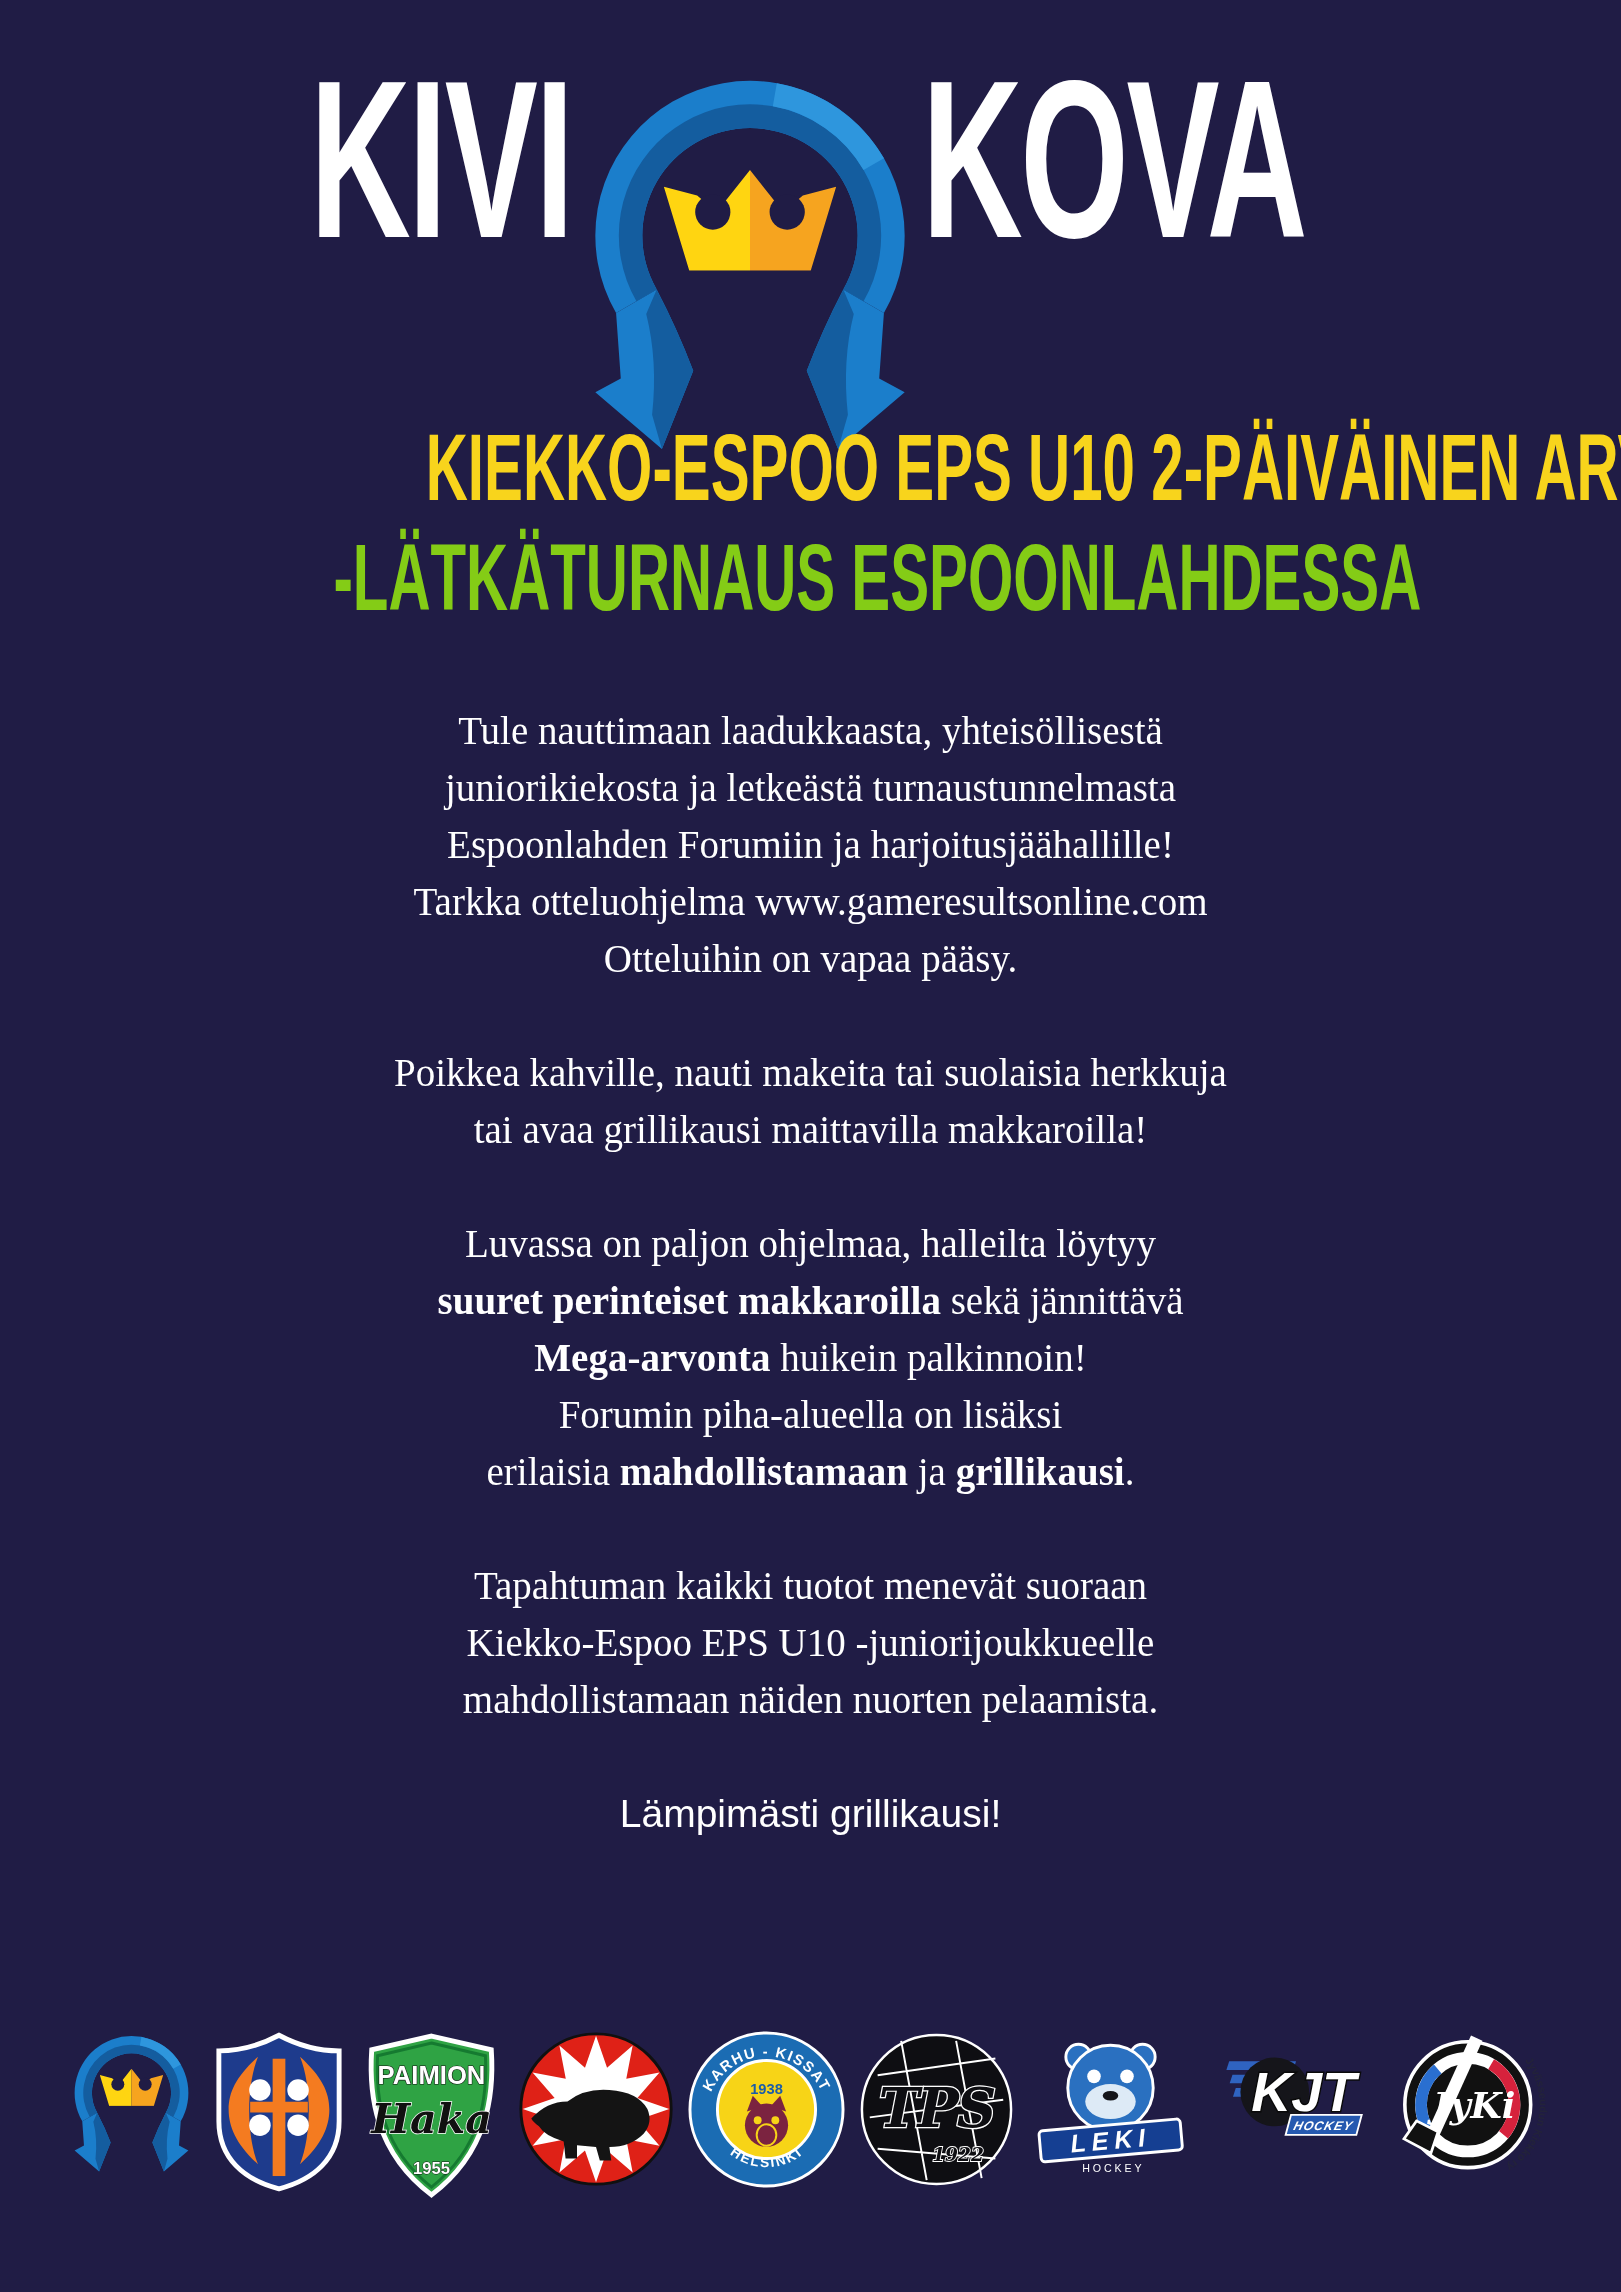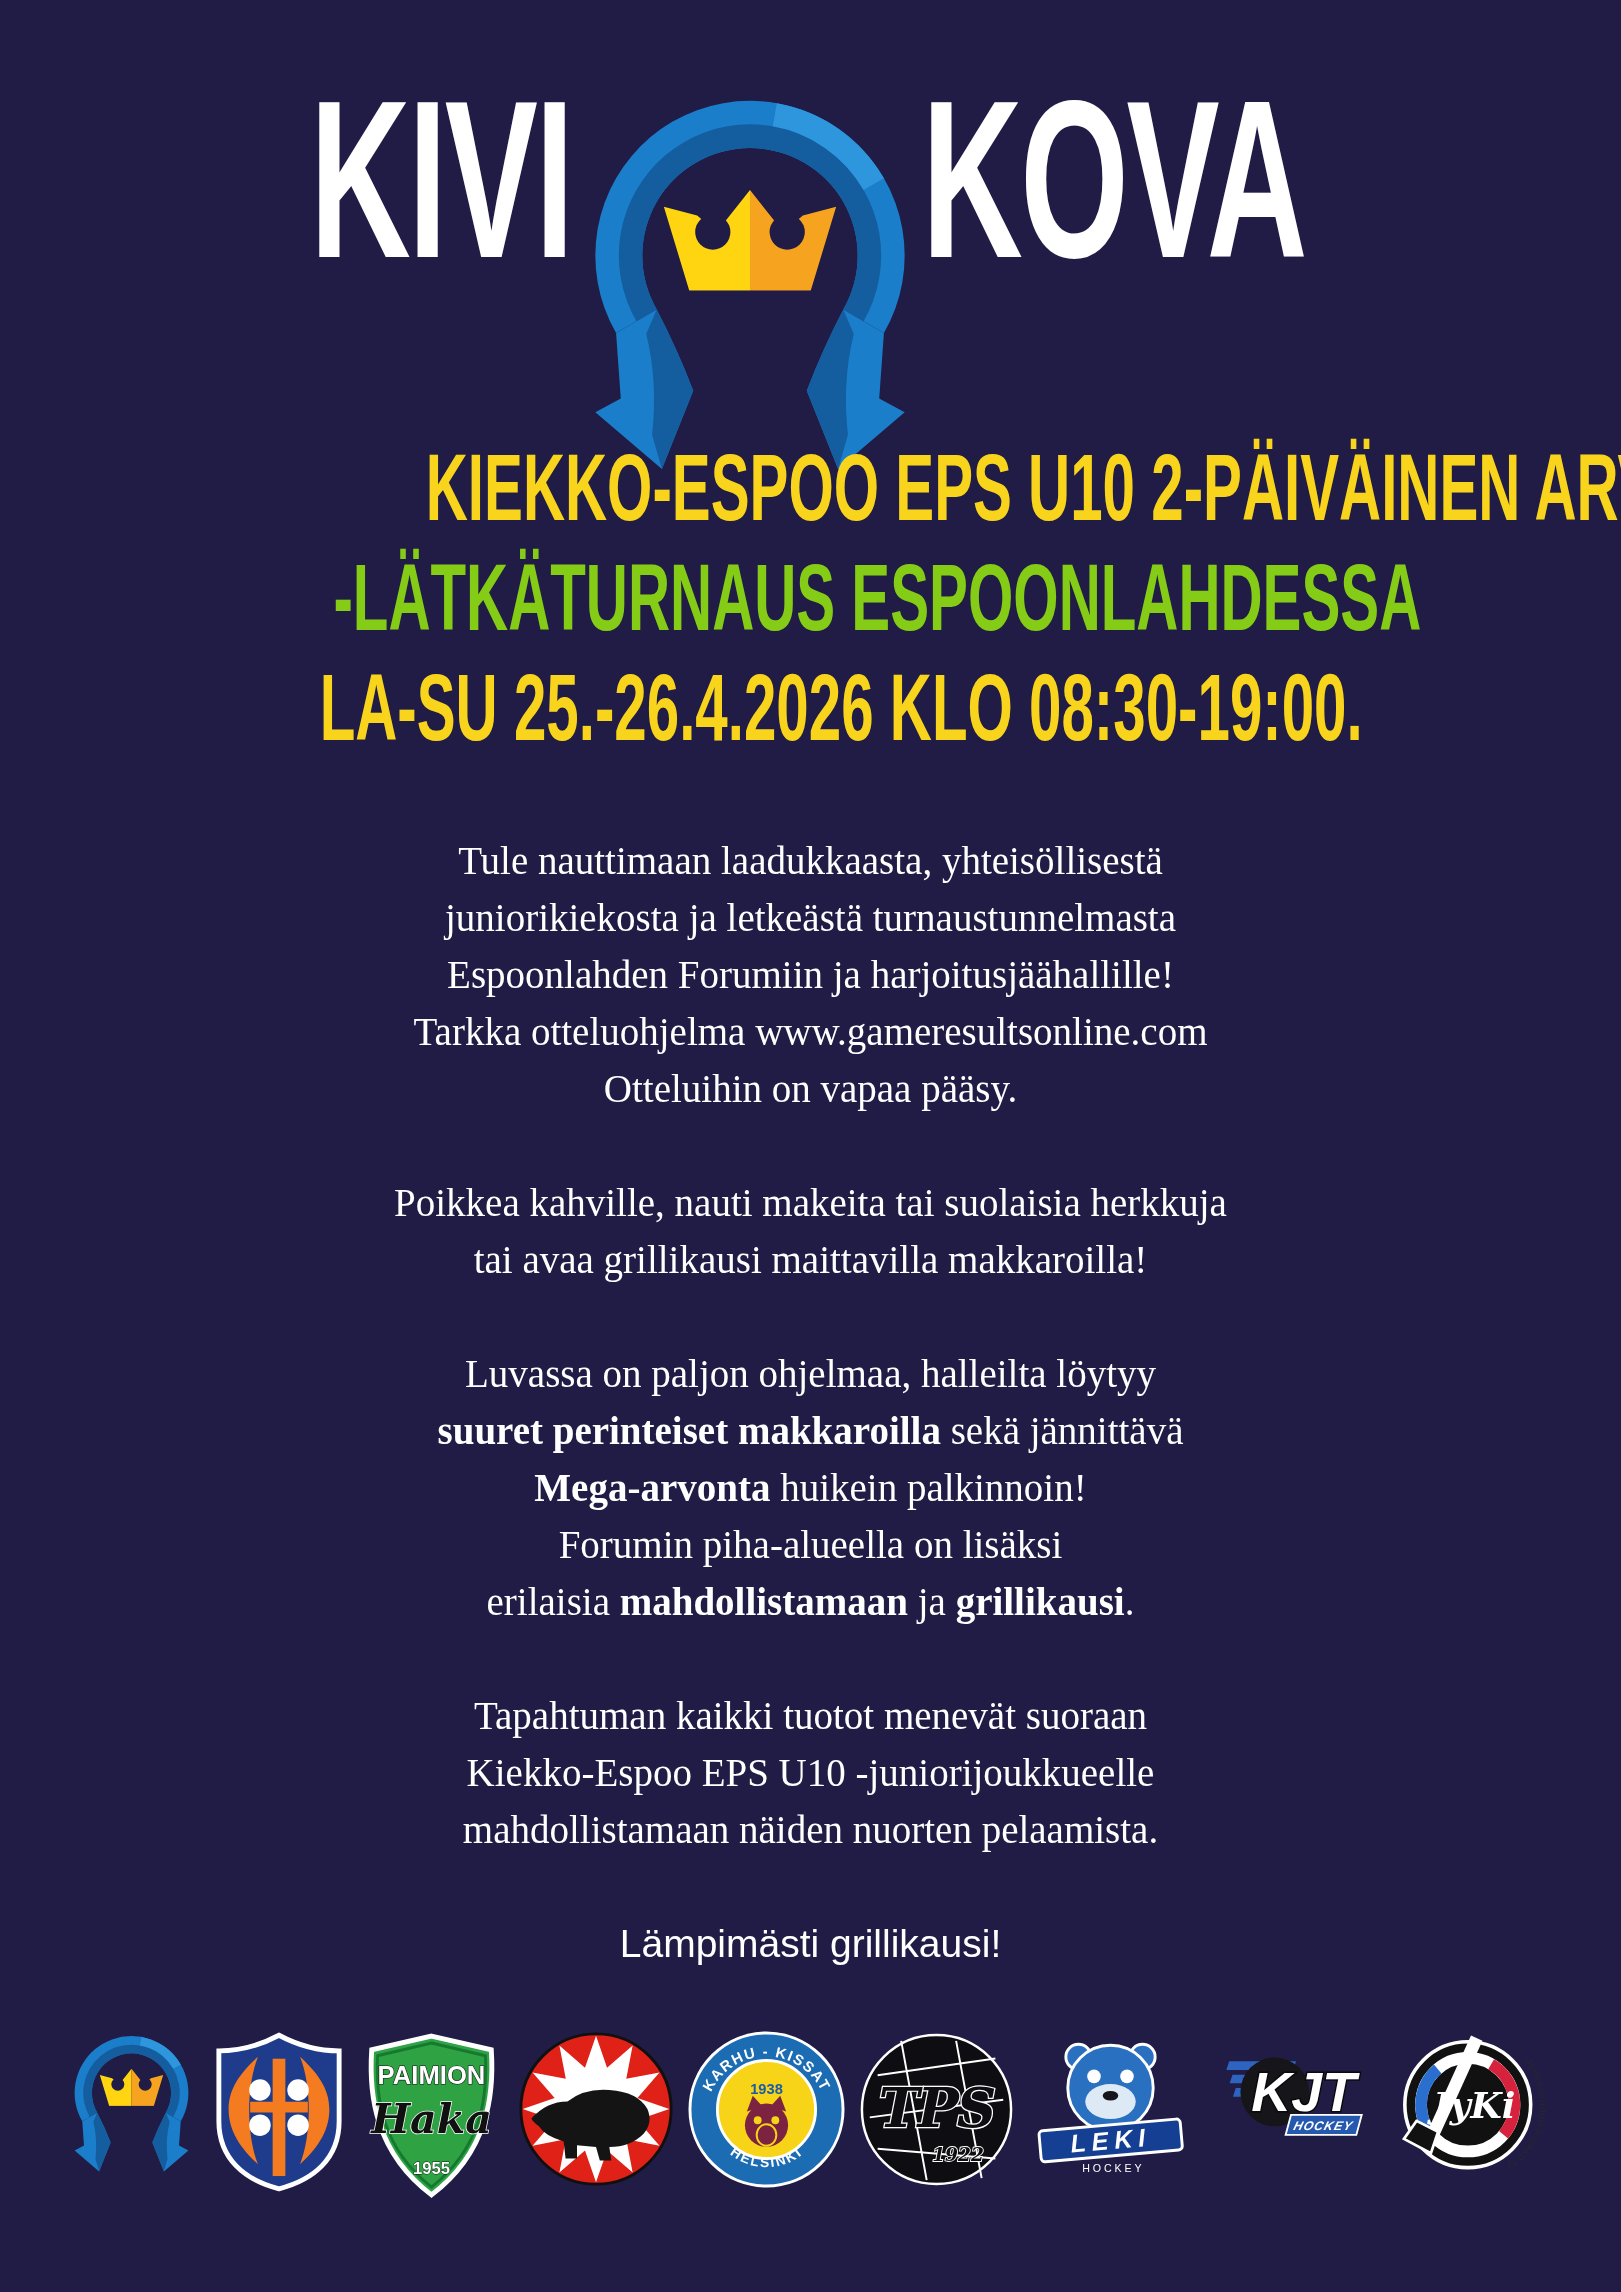--- a/index.html
+++ b/index.html
@@ -8,21 +8,21 @@
     --crown-y:#ffd511; --crown-o:#f6a41f;
   }
   html,body{margin:0;padding:0;}
   body{
     width:1621px;height:2293px;background:#201c45;overflow:hidden;
     font-family:"Liberation Sans",sans-serif;color:#fff;position:relative;
   }
   .poster{width:100%;height:100%;text-align:center;}
 
   
-  .brand{display:flex;justify-content:center;align-items:flex-start;padding-top:87px;height:392px;}
+  .brand{display:flex;justify-content:center;align-items:flex-start;padding-top:67px;height:392px;}
   .word-box{overflow:visible;margin-top:-19.6px;}
   .word-box.kivi{width:268px;}
   .word-box.kova{width:389px;}
   .brand-word{
     display:inline-block;font-weight:700;font-size:225px;line-height:225px;
     letter-spacing:-3.9px;color:#fff;transform:scaleX(0.62);transform-origin:left top;
     white-space:nowrap;
   }
   .brand-svg{margin:0 -13.7px;flex:0 0 auto;}
 
@@ -85,21 +85,20 @@
       <use href="#horseshoe-crown"></use>
     </svg>
     <div class="word-box kova">
       <span class="brand-word">KOVA</span>
     </div>
   </div>
 
   <div class="headline">
     <div class="h-line h-yellow"><span>KIEKKO-ESPOO EPS U10 2-PÄIVÄINEN ARVOLEX</span></div>
     <div class="h-line h-white"><span>-LÄTKÄTURNAUS ESPOONLAHDESSA</span></div>
-    <div class="h-line h-yellow"><span>LA-SU 25.-26.4.2026 KLO 08:30-19:00.</span></div>
   </div>
 
   <div class="body-copy">
     <p class="para">Tule nauttimaan laadukkaasta, yhteisöllisestä<br>juniorikiekosta ja letkeästä turnaustunnelmasta<br>Espoonlahden Forumiin ja harjoitusjäähallille!<br>Tarkka otteluohjelma www.gameresultsonline.com<br>Otteluihin on vapaa pääsy.</p>
     <p class="para">Poikkea kahville, nauti makeita tai suolaisia herkkuja<br>tai avaa grillikausi maittavilla makkaroilla!</p>
     <p class="para">Luvassa on paljon ohjelmaa, halleilta löytyy<br><strong>suuret perinteiset makkaroilla</strong> sekä jännittävä<br><strong>Mega-arvonta</strong> huikein palkinnoin!<br>Forumin piha-alueella on lisäksi<br>erilaisia <strong>mahdollistamaan</strong> ja <strong>grillikausi</strong>.</p>
     <p class="para">Tapahtuman kaikki tuotot menevät suoraan<br>Kiekko-Espoo EPS U10 -juniorijoukkueelle<br>mahdollistamaan näiden nuorten pelaamista.</p>
     <p class="closing">Lämpimästi grillikausi!</p>
   </div>
 

